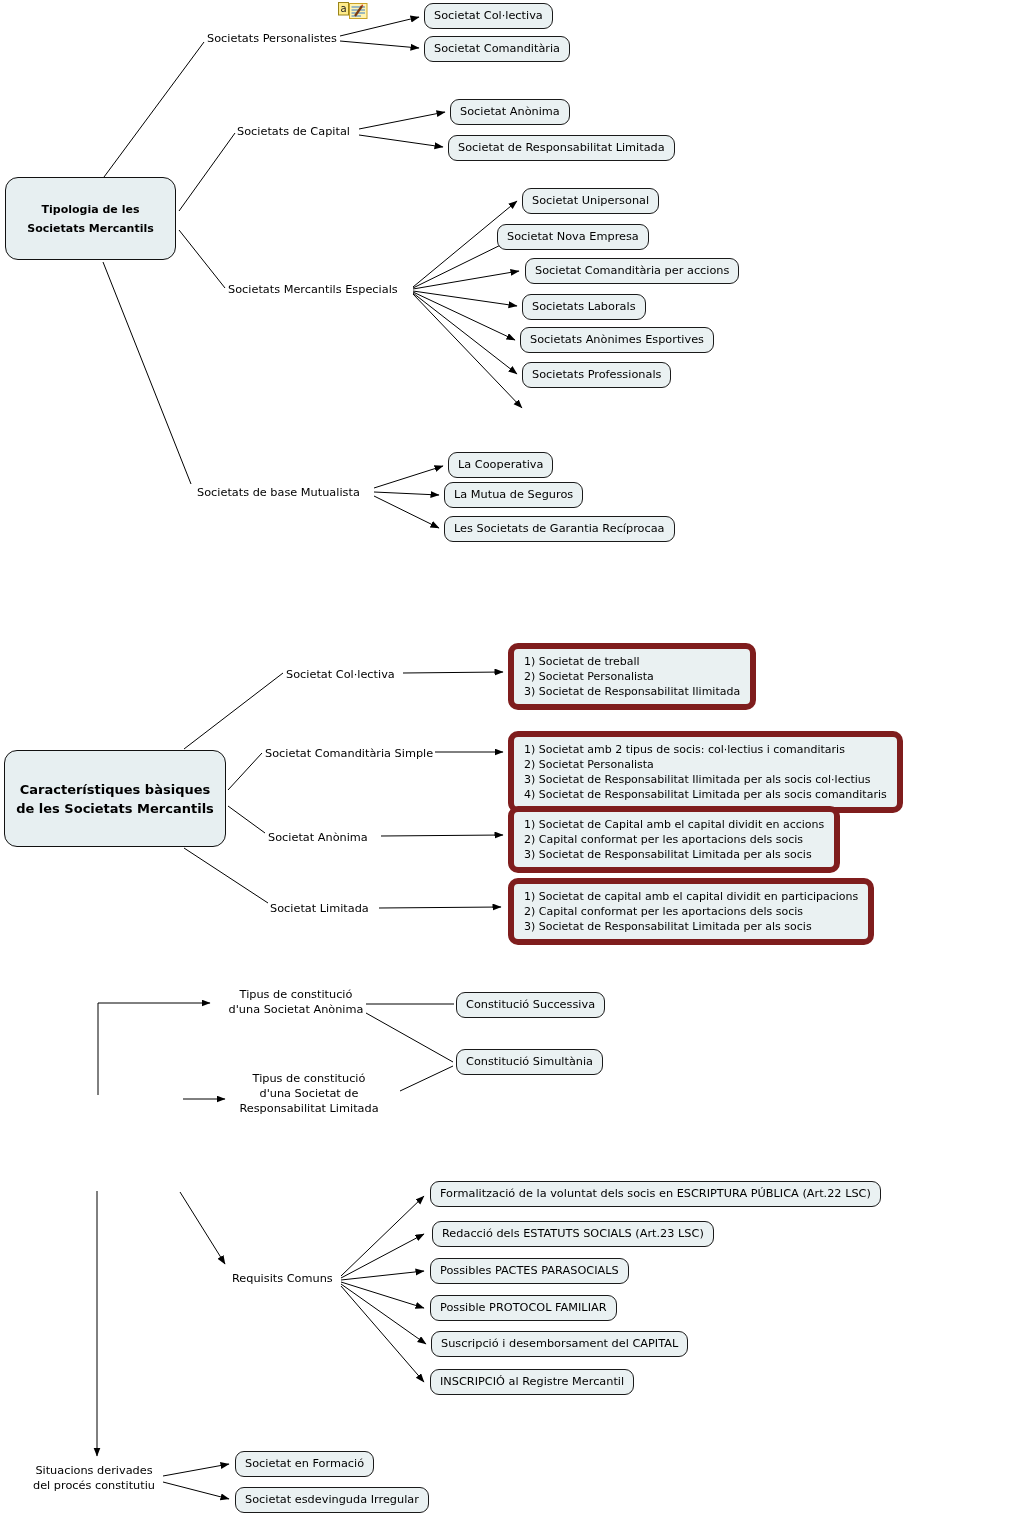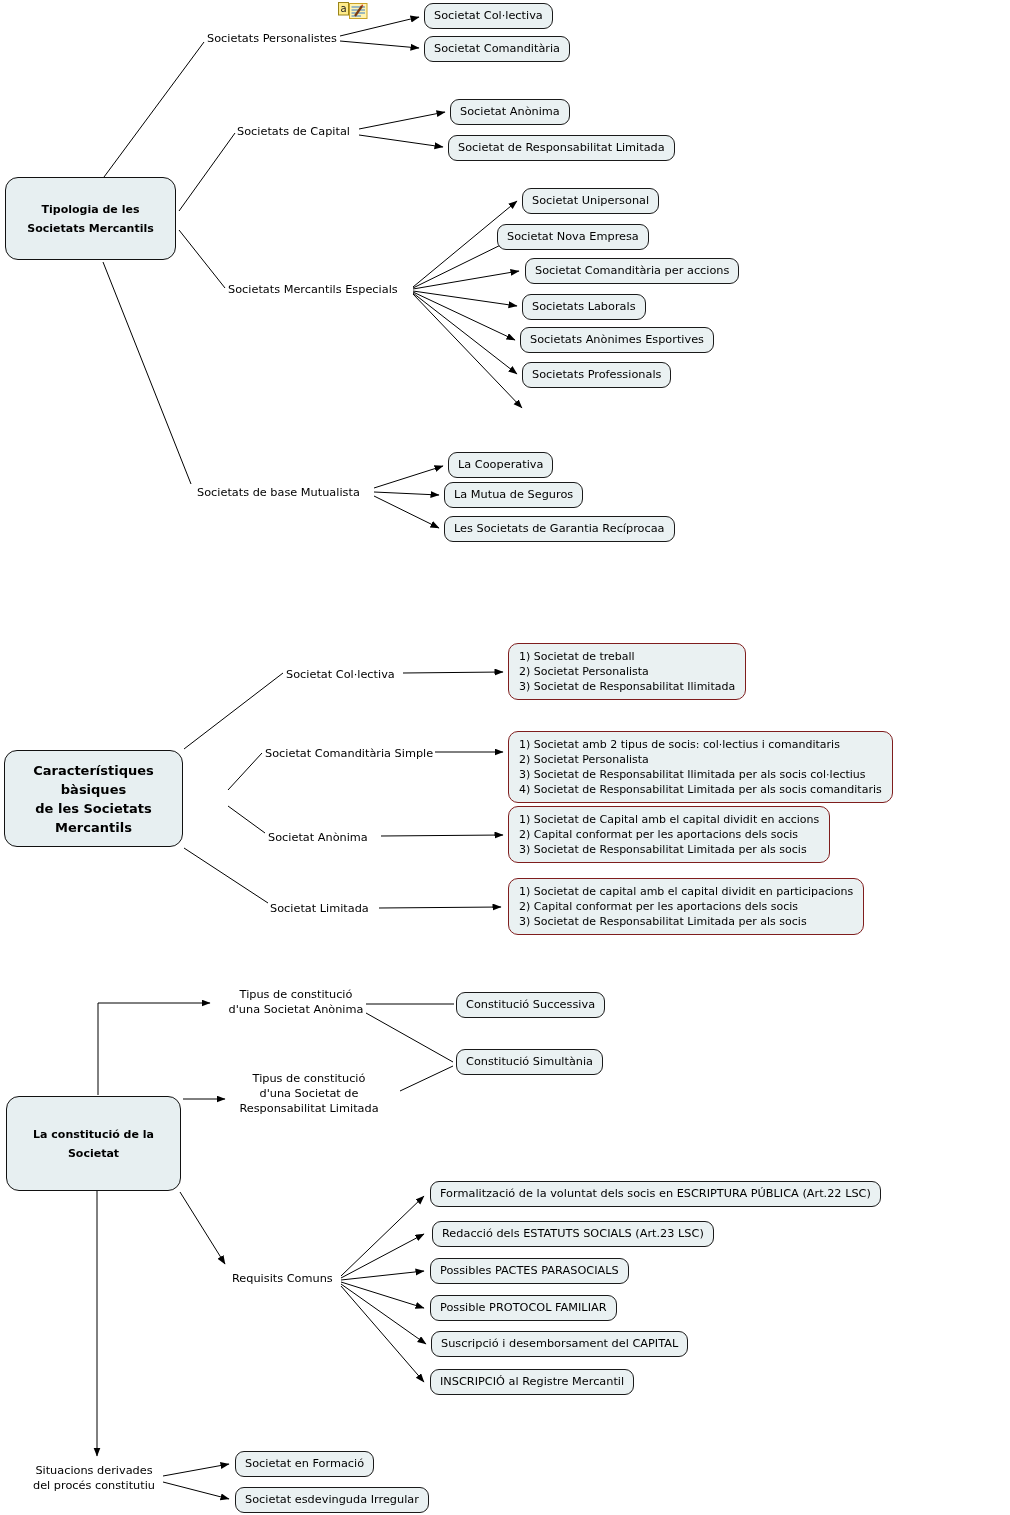--- a/index.html
+++ b/index.html
@@ -16,21 +16,21 @@
     border-radius:9px;
     padding:5px 9px;
     font-size:11.3px;
     line-height:14px;
     white-space:nowrap;
     box-sizing:border-box;
   }
   .bigbox{
     position:absolute;
     background:#eaf1f2;
-    border:1px solid #7f1d1d;
+    border:6px solid #7f1d1d;
     border-radius:10px;
     padding:5px 10px;
     font-size:11px;
     line-height:15px;
     white-space:pre-line;
     box-sizing:border-box;
   }
   .root{
     position:absolute;
     background:#e7eff1;
@@ -145,21 +145,21 @@
   <div class="node" style="left:525px;top:258px;">Societat Comanditària per accions</div>
   <div class="node" style="left:522px;top:294px;">Societats Laborals</div>
   <div class="node" style="left:520px;top:327px;">Societats Anònimes Esportives</div>
   <div class="node" style="left:522px;top:362px;">Societats Professionals</div>
 
   <div class="lbl" style="left:197px;top:485px;">Societats de base Mutualista</div>
   <div class="node" style="left:448px;top:452px;">La Cooperativa</div>
   <div class="node" style="left:444px;top:482px;">La Mutua de Seguros</div>
   <div class="node" style="left:444px;top:516px;">Les Societats de Garantia Recíprocaa</div>
 
-  <div class="root" style="left:4px;top:750px;width:179px;height:97px;font-size:13px;">Característiques bàsiques
+  <div class="root" style="left:4px;top:750px;width:222px;height:97px;font-size:13px;">Característiques bàsiques
 de les Societats Mercantils</div>
 
   <div class="lbl" style="left:286px;top:667px;">Societat Col·lectiva</div>
   <div class="bigbox" style="left:508px;top:643px;">1) Societat de treball
 2) Societat Personalista
 3) Societat de Responsabilitat Ilimitada</div>
 
   <div class="lbl" style="left:265px;top:746px;">Societat Comanditària Simple</div>
   <div class="bigbox" style="left:508px;top:719px;margin-top:12px;">1) Societat amb 2 tipus de socis: col·lectius i comanditaris
 2) Societat Personalista
@@ -169,22 +169,20 @@
   <div class="lbl" style="left:268px;top:830px;">Societat Anònima</div>
   <div class="bigbox" style="left:508px;top:806px;">1) Societat de Capital amb el capital dividit en accions
 2) Capital conformat per les aportacions dels socis
 3) Societat de Responsabilitat Limitada per als socis</div>
 
   <div class="lbl" style="left:270px;top:901px;">Societat Limitada</div>
   <div class="bigbox" style="left:508px;top:878px;">1) Societat de capital amb el capital dividit en participacions
 2) Capital conformat per les aportacions dels socis
 3) Societat de Responsabilitat Limitada per als socis</div>
 
-  <div class="root" style="left:6px;top:1096px;width:175px;height:95px;">La constitució de la
-Societat</div>
 
   <div class="lbl multi" style="left:227px;top:987px;width:138px;">Tipus de constitució
 d'una Societat Anònima</div>
   <div class="node" style="left:456px;top:992px;">Constitució Successiva</div>
   <div class="node" style="left:456px;top:1049px;">Constitució Simultània</div>
 
   <div class="lbl multi" style="left:232px;top:1071px;width:154px;">Tipus de constitució
 d'una Societat de
 Responsabilitat Limitada</div>
 

